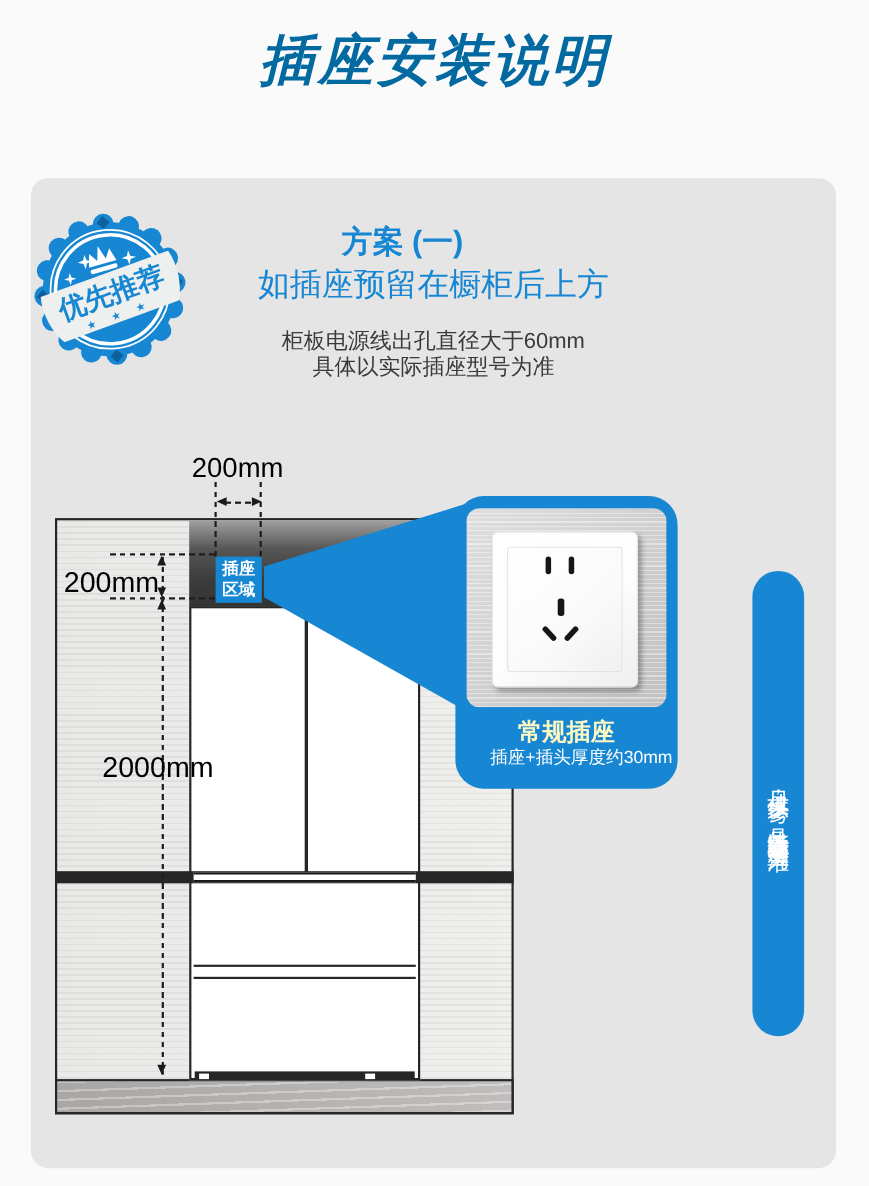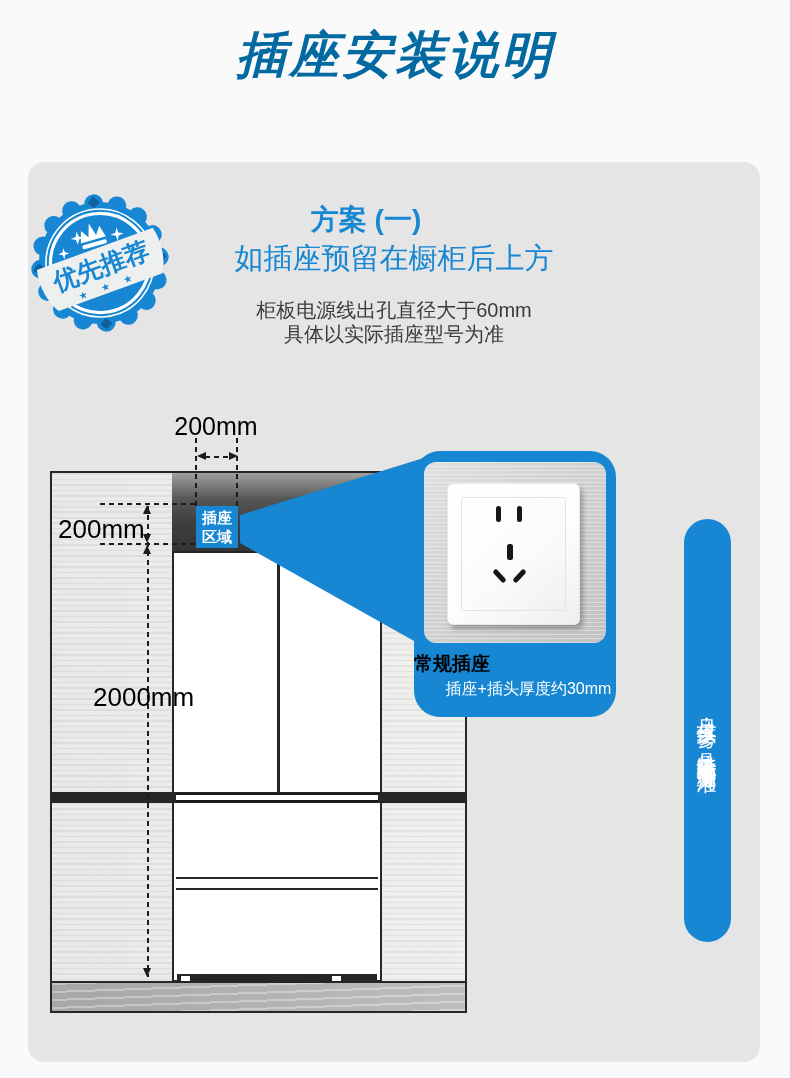--- a/index.html
+++ b/index.html
@@ -58,22 +58,22 @@
   .callout{left:414px;top:451px;width:202px;height:266px;background:#1787d3;border-radius:26px;z-index:9;}
   .callout .panel{position:absolute;left:10px;top:11px;width:182px;height:181px;border-radius:12px;
         background:repeating-linear-gradient(180deg,rgba(255,255,255,0.35) 0 1px,rgba(0,0,0,0.02) 1px 4px),
                    linear-gradient(135deg,#e3e3e3,#c5c5c5);}
   .plate{position:absolute;left:23px;top:21px;width:133px;height:142px;border-radius:6px;
          background:linear-gradient(145deg,#ffffff 0%,#fdfdfd 55%,#efefef 100%);
          border:1px solid #e8e8e8;box-shadow:3px 4px 5px rgba(0,0,0,0.28);}
   .plate .frame{position:absolute;inset:13px;border:1px solid #e3e3e3;border-radius:3px;
          background:linear-gradient(135deg,rgba(255,255,255,0.95),rgba(236,236,236,0.35));}
   .slot{position:absolute;width:5px;height:16px;background:#161616;border-radius:2.5px;}
-  .callout-title{position:absolute;left:0;top:200px;width:100%;color:#000000;
-                 font-size:19px;font-weight:700;}
+  .callout-title{position:absolute;left:0;top:200px;width:100%;text-align:center;color:#fef9c3;
+                 font-size:22px;font-weight:700;}
   .callout-sub{position:absolute;left:0;top:228px;width:100%;text-align:center;color:#fff;font-size:16px;padding-left:27px;}
   
   .pill{left:684px;top:519px;width:47px;height:423px;background:#1787d3;border-radius:24px;z-index:3;
         display:flex;align-items:center;justify-content:center;}
   .pill span{writing-mode:vertical-rl;color:#fff;font-size:20px;letter-spacing:2px;}
 </style>
 </head>
 <body>
 
 <div class="page">

